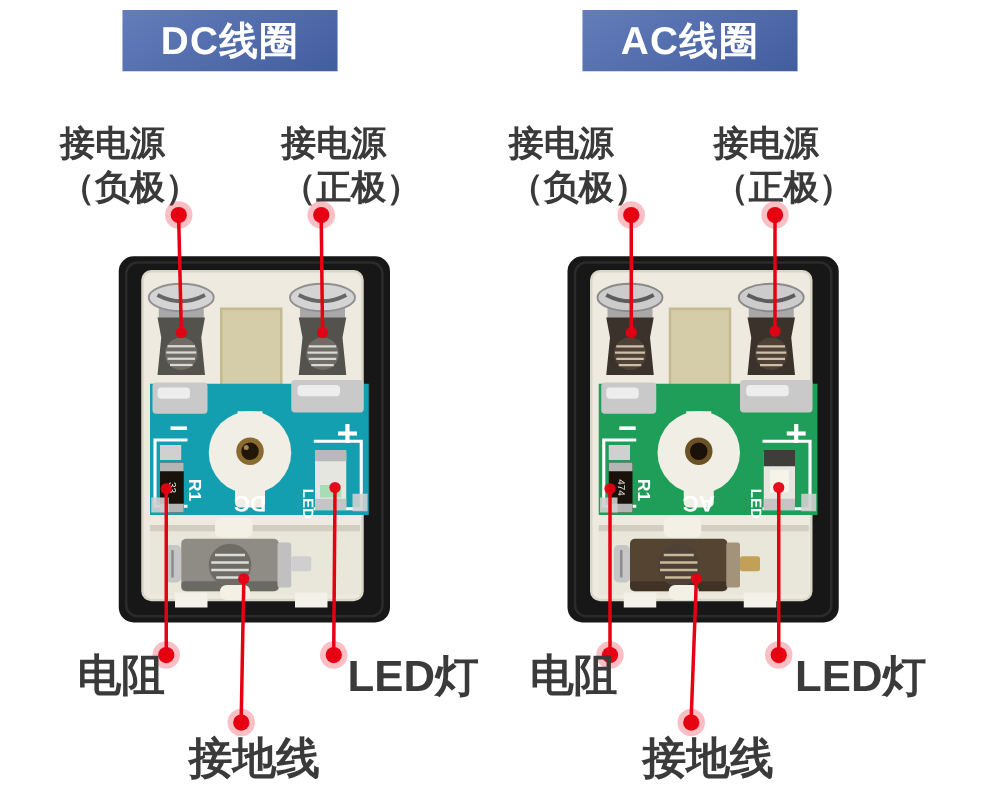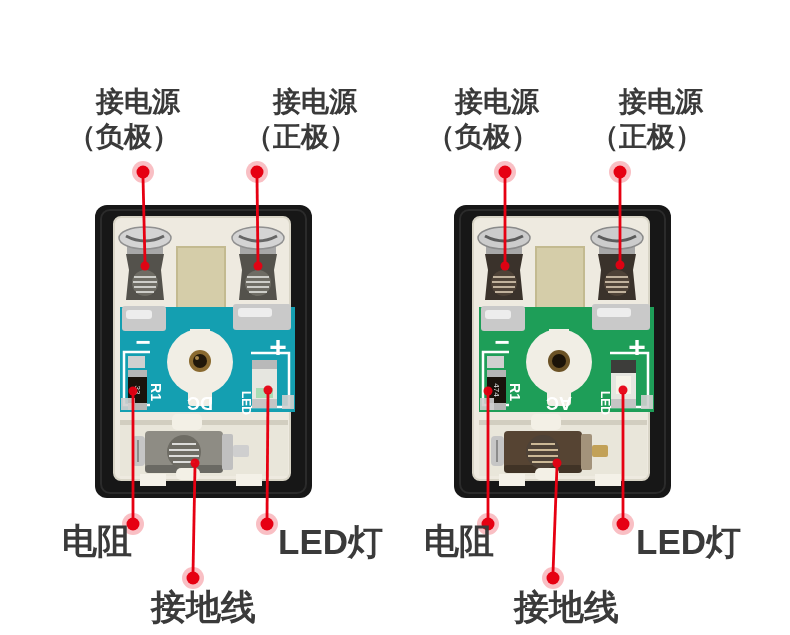--- a/index.html
+++ b/index.html
@@ -11,21 +11,21 @@
 
   .coil-badge{position:absolute;display:flex;align-items:center;justify-content:center;
     width:172px;height:49px;top:8px;
     background:var(--badge-blue);
     background-image:linear-gradient(150deg,rgba(255,255,255,.14),rgba(0,0,0,.10));
     color:#ffffff;font-size:31px;font-weight:700;letter-spacing:1px;}
   .unit-dc .coil-badge{left:98px;}
   .unit-ac .coil-badge{left:71px;}
 
   .anno{position:absolute;color:var(--label-color);font-weight:700;}
-  .power-label{width:132px;text-align:right;font-size:28px;line-height:35px;top:84px;}
+  .power-label{width:132px;text-align:left;font-size:28px;line-height:35px;top:97px;}
   .unit-dc .power-neg{left:48px;}   .unit-dc .power-pos{left:225px;}
   .unit-ac .power-neg{left:12px;}   .unit-ac .power-pos{left:176px;}
   .bottom-label{font-size:35px;line-height:28px;white-space:nowrap;}
   .unit-dc .lbl-res{left:62px;top:527px;}  .unit-ac .lbl-res{left:29px;top:527px;}
   .unit-dc .lbl-led{left:278px;top:528px;} .unit-ac .lbl-led{left:241px;top:528px;}
   .unit-dc .lbl-gnd{left:151px;top:593px;} .unit-ac .lbl-gnd{left:119px;top:593px;}
 
   .photo{position:absolute;top:202px;width:226px;height:300px;}
   .unit-dc .photo{left:88px;}
   .unit-ac .photo{left:52px;}
@@ -45,20 +45,21 @@
   .flange{fill:#c0c0c0;} .unit-ac .flange{fill:#a3937b;}
   .pin{fill:#cfcfcf;} .unit-ac .pin{fill:#c2a157;}
   svg text{font-family:"Liberation Sans",sans-serif;}
 </style>
 </head>
 <body>
 
 <div class="canvas">
 
   <div class="unit unit-dc">
+    <div class="coil-badge">DC线圈</div>
 
     <div class="anno power-label power-neg">
       <div>接电源</div>
       <div>（负极）</div>
     </div>
     <div class="anno power-label power-pos">
       <div>接电源</div>
       <div>（正极）</div>
     </div>
 
@@ -186,20 +187,21 @@
           <circle class="dot" cx="267" cy="524" r="6.5"></circle>
       </g>
     </svg>
 
     <div class="anno bottom-label lbl-res">电阻</div>
     <div class="anno bottom-label lbl-led">LED灯</div>
     <div class="anno bottom-label lbl-gnd">接地线</div>
   </div>
 
   <div class="unit unit-ac">
+    <div class="coil-badge">AC线圈</div>
 
     <div class="anno power-label power-neg">
       <div>接电源</div>
       <div>（负极）</div>
     </div>
     <div class="anno power-label power-pos">
       <div>接电源</div>
       <div>（正极）</div>
     </div>
 

